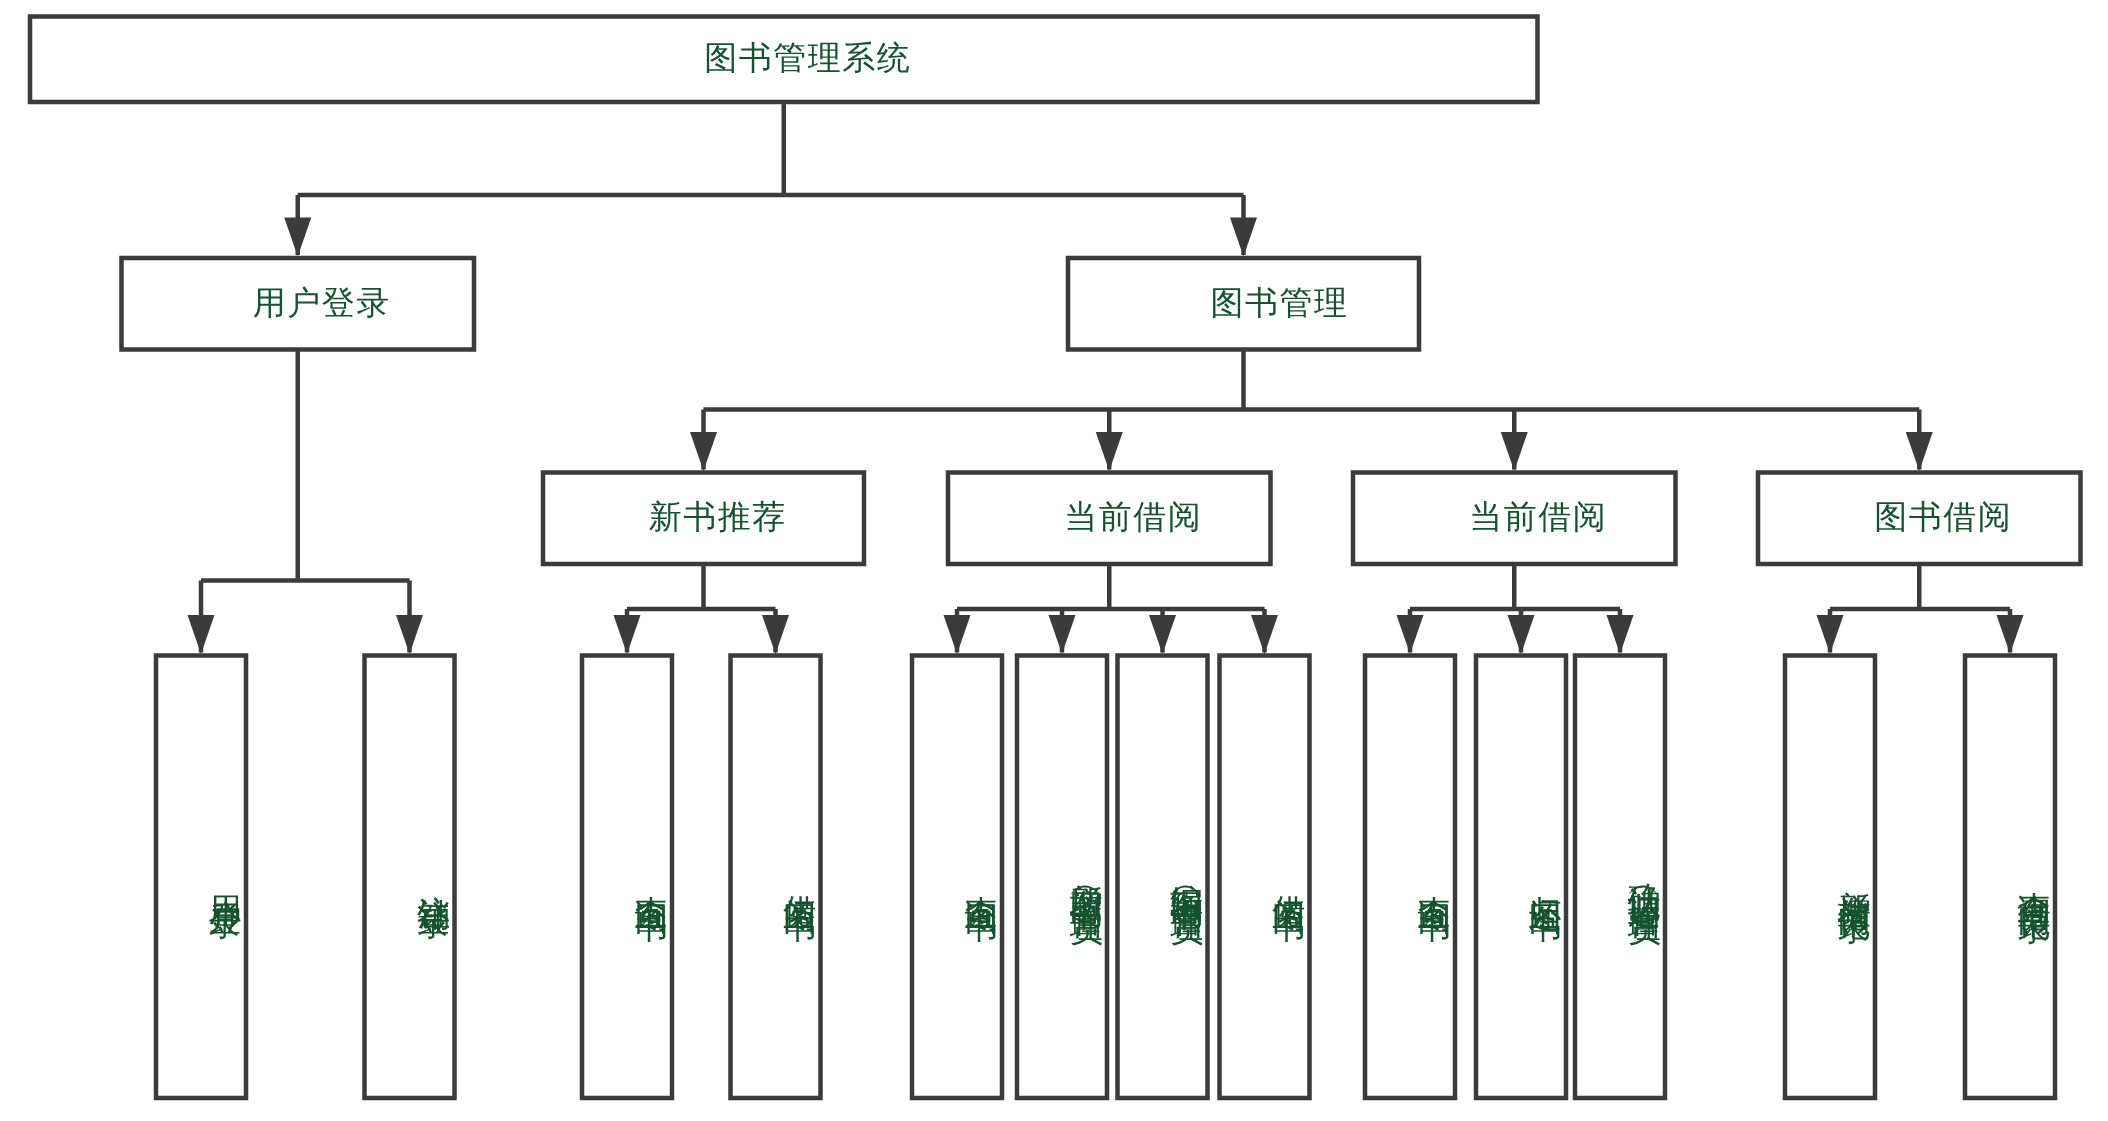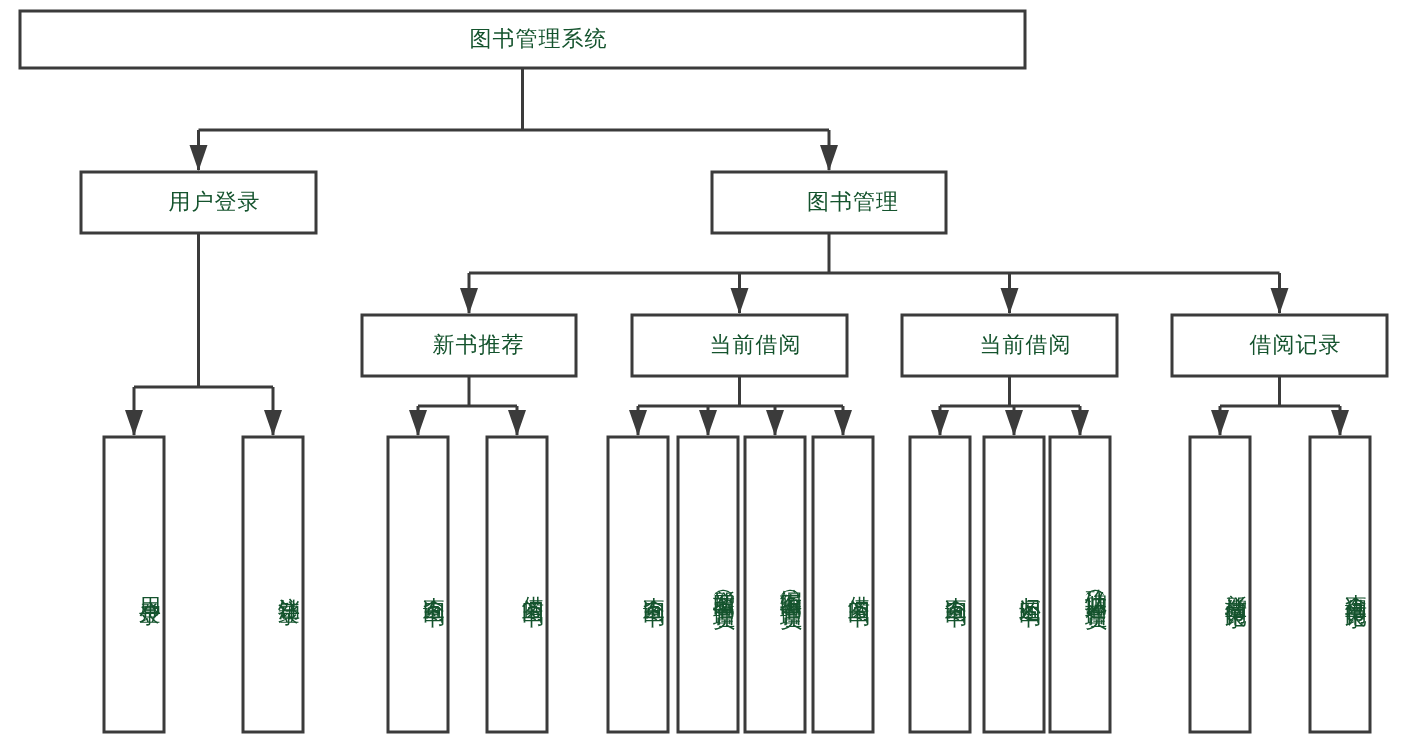--- a/index.html
+++ b/index.html
@@ -161,21 +161,21 @@
       </g>
   </svg>
 
   <div id="labels-layer">
       <div class="node-label horizontal" style="left: 20px; top: 11px; width: 1005px; height: 57px;">图书管理系统</div>
       <div class="node-label horizontal" style="left: 81px; top: 172px; width: 235px; height: 61px;">用户登录</div>
       <div class="node-label horizontal" style="left: 712px; top: 172px; width: 234px; height: 61px; padding-left: 16px;">图书管理</div>
       <div class="node-label horizontal" style="left: 362px; top: 315px; width: 201px; height: 61px;">新书推荐</div>
       <div class="node-label horizontal" style="left: 632px; top: 315px; width: 215px; height: 61px;">当前借阅</div>
       <div class="node-label horizontal" style="left: 902px; top: 315px; width: 215px; height: 61px;">当前借阅</div>
-      <div class="node-label horizontal" style="left: 1172px; top: 315px; width: 215px; height: 61px;">借阅记录</div>
+      <div class="node-label horizontal" style="left: 1172px; top: 315px; width: 215px; height: 61px;">图书借阅</div>
       <div class="node-label vertical" style="left: 104px; top: 437px; width: 60px; height: 295px;">用户登录</div>
       <div class="node-label vertical" style="left: 243px; top: 437px; width: 60px; height: 295px;">注销登录</div>
       <div class="node-label vertical" style="left: 388px; top: 437px; width: 60px; height: 295px;">查询图书</div>
       <div class="node-label vertical" style="left: 487px; top: 437px; width: 60px; height: 295px;">借阅图书</div>
       <div class="node-label vertical" style="left: 608px; top: 437px; width: 60px; height: 295px;">查询图书</div>
       <div class="node-label vertical" style="left: 678px; top: 437px; width: 60px; height: 295px;">新增图书（管理员）</div>
       <div class="node-label vertical" style="left: 745px; top: 437px; width: 60px; height: 295px;">编辑图书（管理员）</div>
       <div class="node-label vertical" style="left: 813px; top: 437px; width: 60px; height: 295px;">借阅图书</div>
       <div class="node-label vertical" style="left: 910px; top: 437px; width: 60px; height: 295px;">查询图书</div>
       <div class="node-label vertical" style="left: 984px; top: 437px; width: 60px; height: 295px;">归还图书</div>

